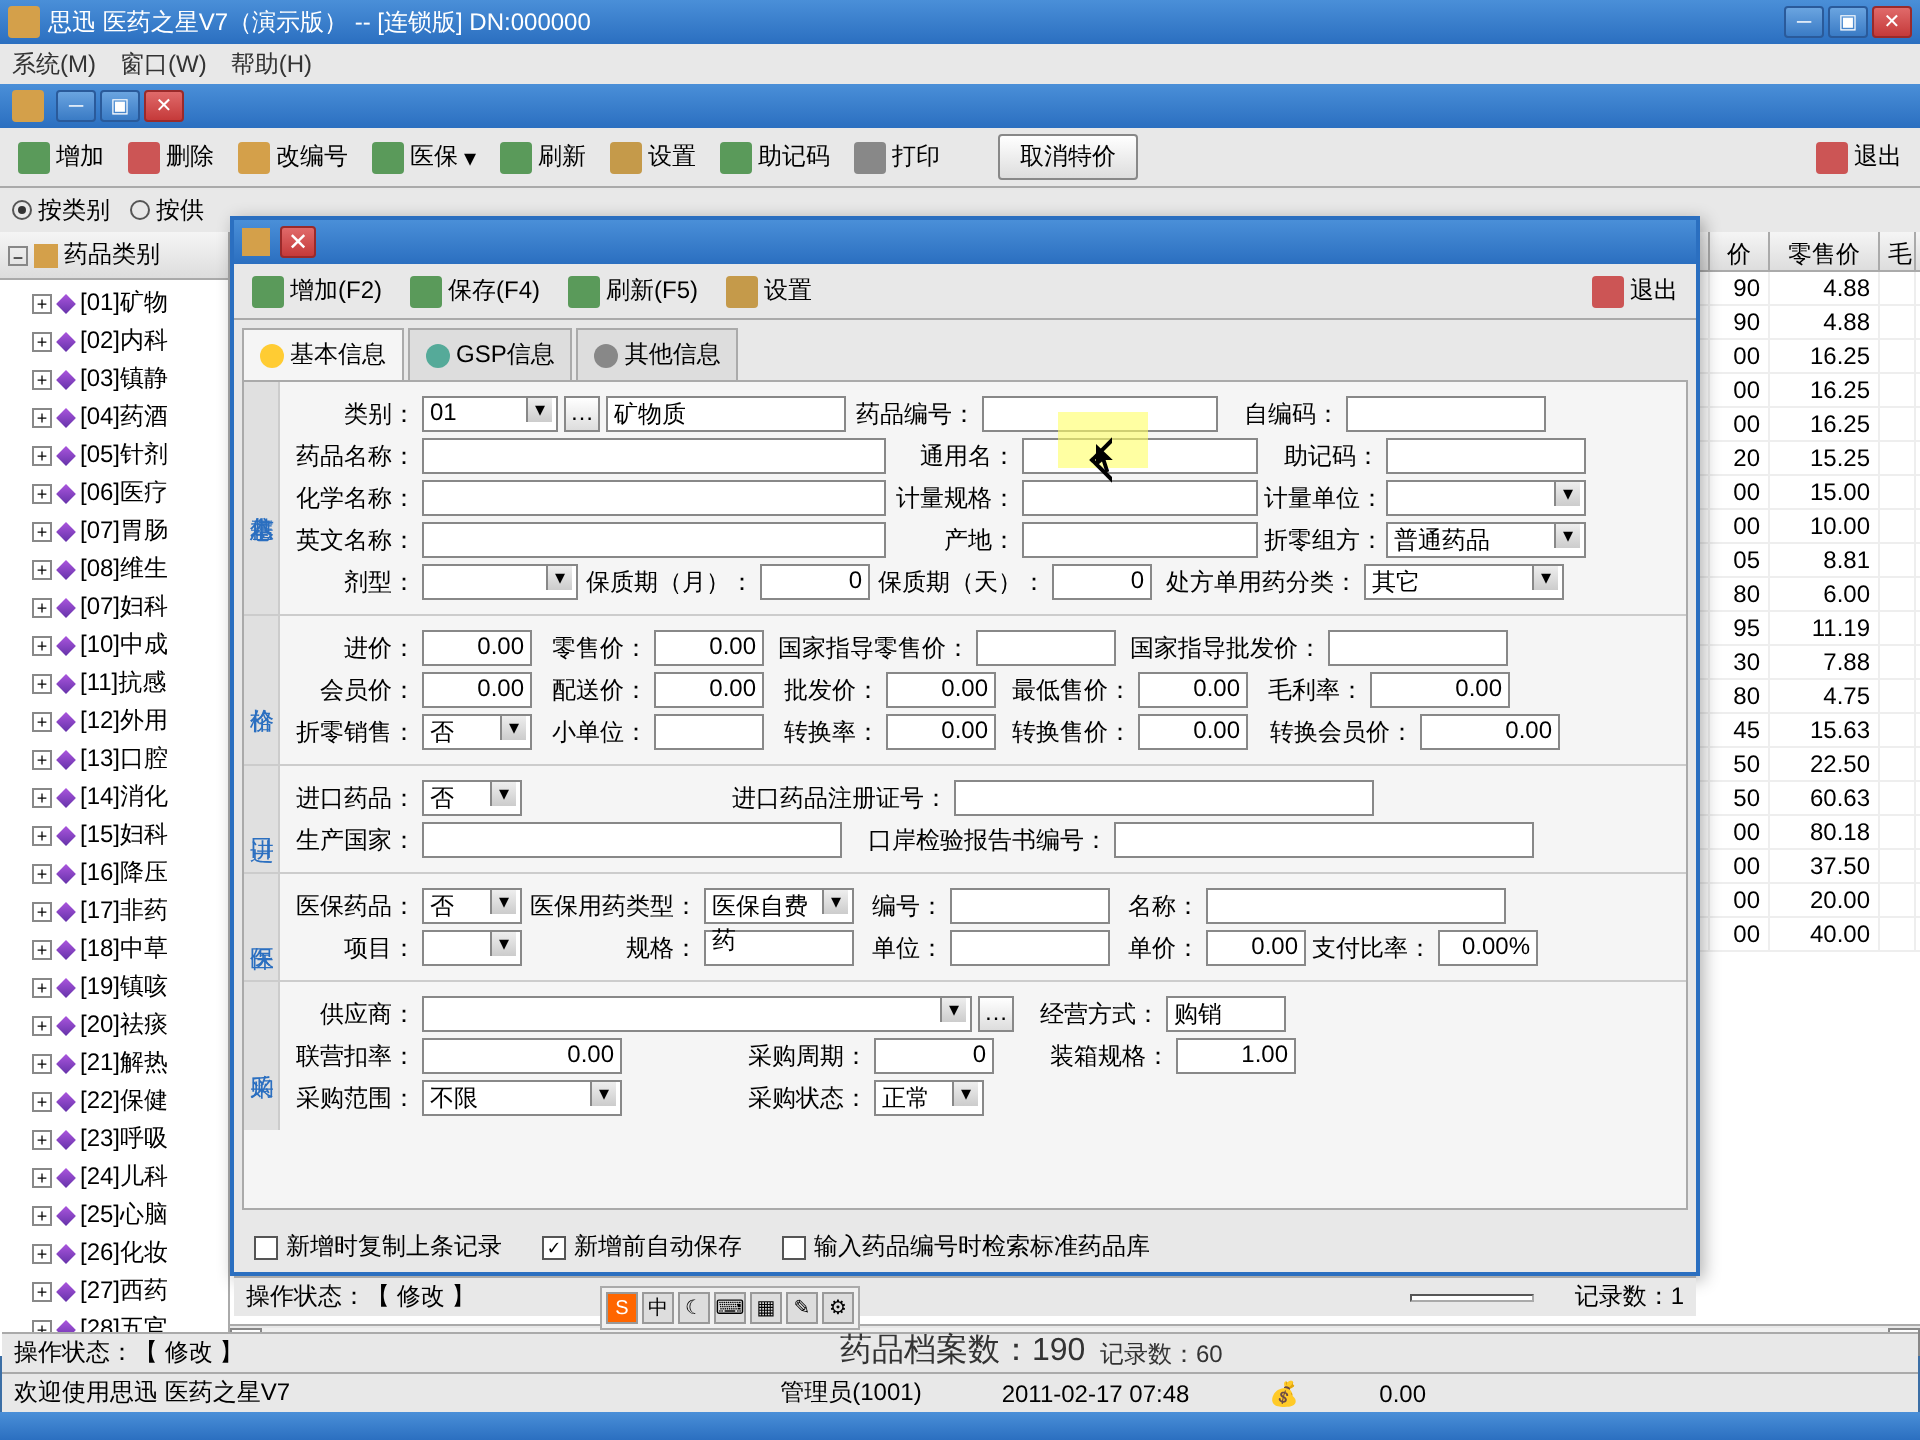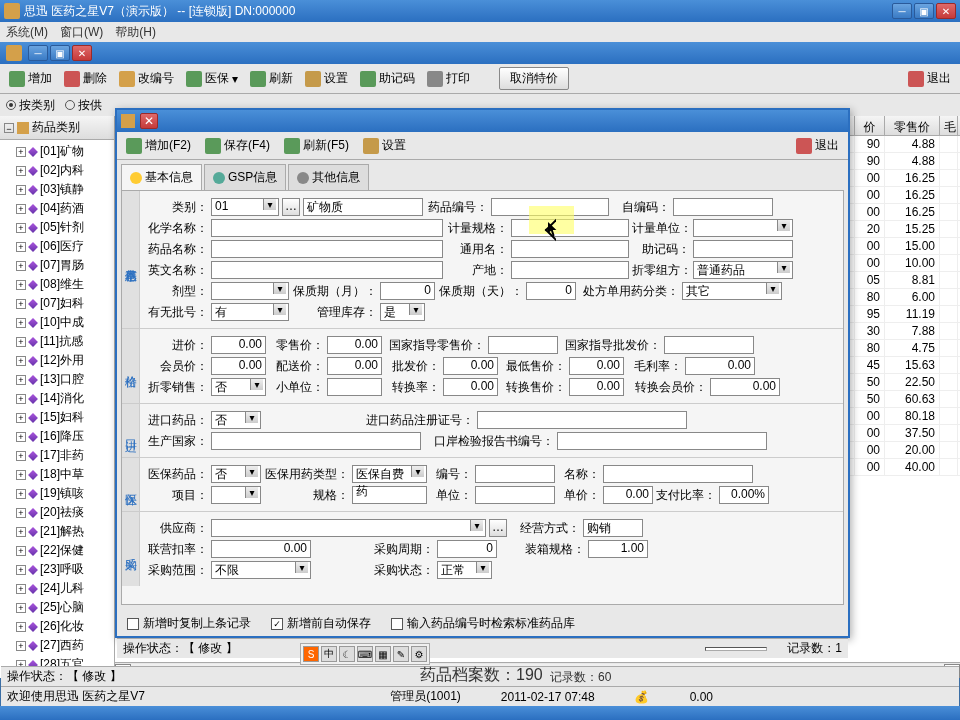--- a/index.html
+++ b/index.html
@@ -528,58 +528,52 @@
           <span class="flabel" style="width:62px">类别：</span>
           <div class="fselect" style="width:68px">01</div>
           <div class="dotbtn">…</div>
           <div class="finput" style="width:120px">矿物质</div>
           <span class="flabel" style="width:62px">药品编号：</span>
           <div class="finput" style="width:118px"></div>
           <span class="flabel" style="width:58px">自编码：</span>
           <div class="finput" style="width:100px"></div>
         </div>
         <div class="frow">
+          <span class="flabel" style="width:62px">药品名称：</span>
+          <div class="finput" style="width:232px"></div>
+          <span class="flabel" style="width:62px">通用名：</span>
+          <div class="finput" style="width:118px"></div>
+          <span class="flabel" style="width:58px">助记码：</span>
+          <div class="finput" style="width:100px"></div>
+        </div>
+        <div class="frow">
           <span class="flabel" style="width:62px">化学名称：</span>
           <div class="finput" style="width:232px"></div>
           <span class="flabel" style="width:62px">计量规格：</span>
           <div class="finput" style="width:118px"></div>
           <span class="flabel" style="width:58px">计量单位：</span>
           <div class="fselect" style="width:100px"></div>
-        </div>
-        <div class="frow">
-          <span class="flabel" style="width:62px">药品名称：</span>
-          <div class="finput" style="width:232px"></div>
-          <span class="flabel" style="width:62px">通用名：</span>
-          <div class="finput" style="width:118px"></div>
-          <span class="flabel" style="width:58px">助记码：</span>
-          <div class="finput" style="width:100px"></div>
         </div>
         <div class="frow">
           <span class="flabel" style="width:62px">英文名称：</span>
           <div class="finput" style="width:232px"></div>
           <span class="flabel" style="width:62px">产地：</span>
           <div class="finput" style="width:118px"></div>
           <span class="flabel" style="width:58px">折零组方：</span>
           <div class="fselect" style="width:100px">普通药品</div>
         </div>
         <div class="frow">
           <span class="flabel" style="width:62px">剂型：</span>
           <div class="fselect" style="width:78px"></div>
           <span class="flabel" style="width:85px">保质期（月）：</span>
           <div class="finput" style="width:55px;text-align:right">0</div>
           <span class="flabel" style="width:85px">保质期（天）：</span>
           <div class="finput" style="width:50px;text-align:right">0</div>
           <span class="flabel" style="width:100px">处方单用药分类：</span>
           <div class="fselect" style="width:100px">其它</div>
-        </div>
-        <div class="frow">
-          <span class="flabel" style="width:62px">有无批号：</span>
-          <div class="fselect" style="width:78px">有</div>
-          <span class="flabel" style="width:85px">管理库存：</span>
-          <div class="fselect" style="width:45px">是</div>
         </div>
       </div>
     </div>
 
     <div class="section">
       <div class="seclabel">价格</div>
       <div class="seccontent">
         <div class="frow">
           <span class="flabel" style="width:62px">进价：</span>
             <div class="finput" style="width:55px;text-align:right">0.00</div>

